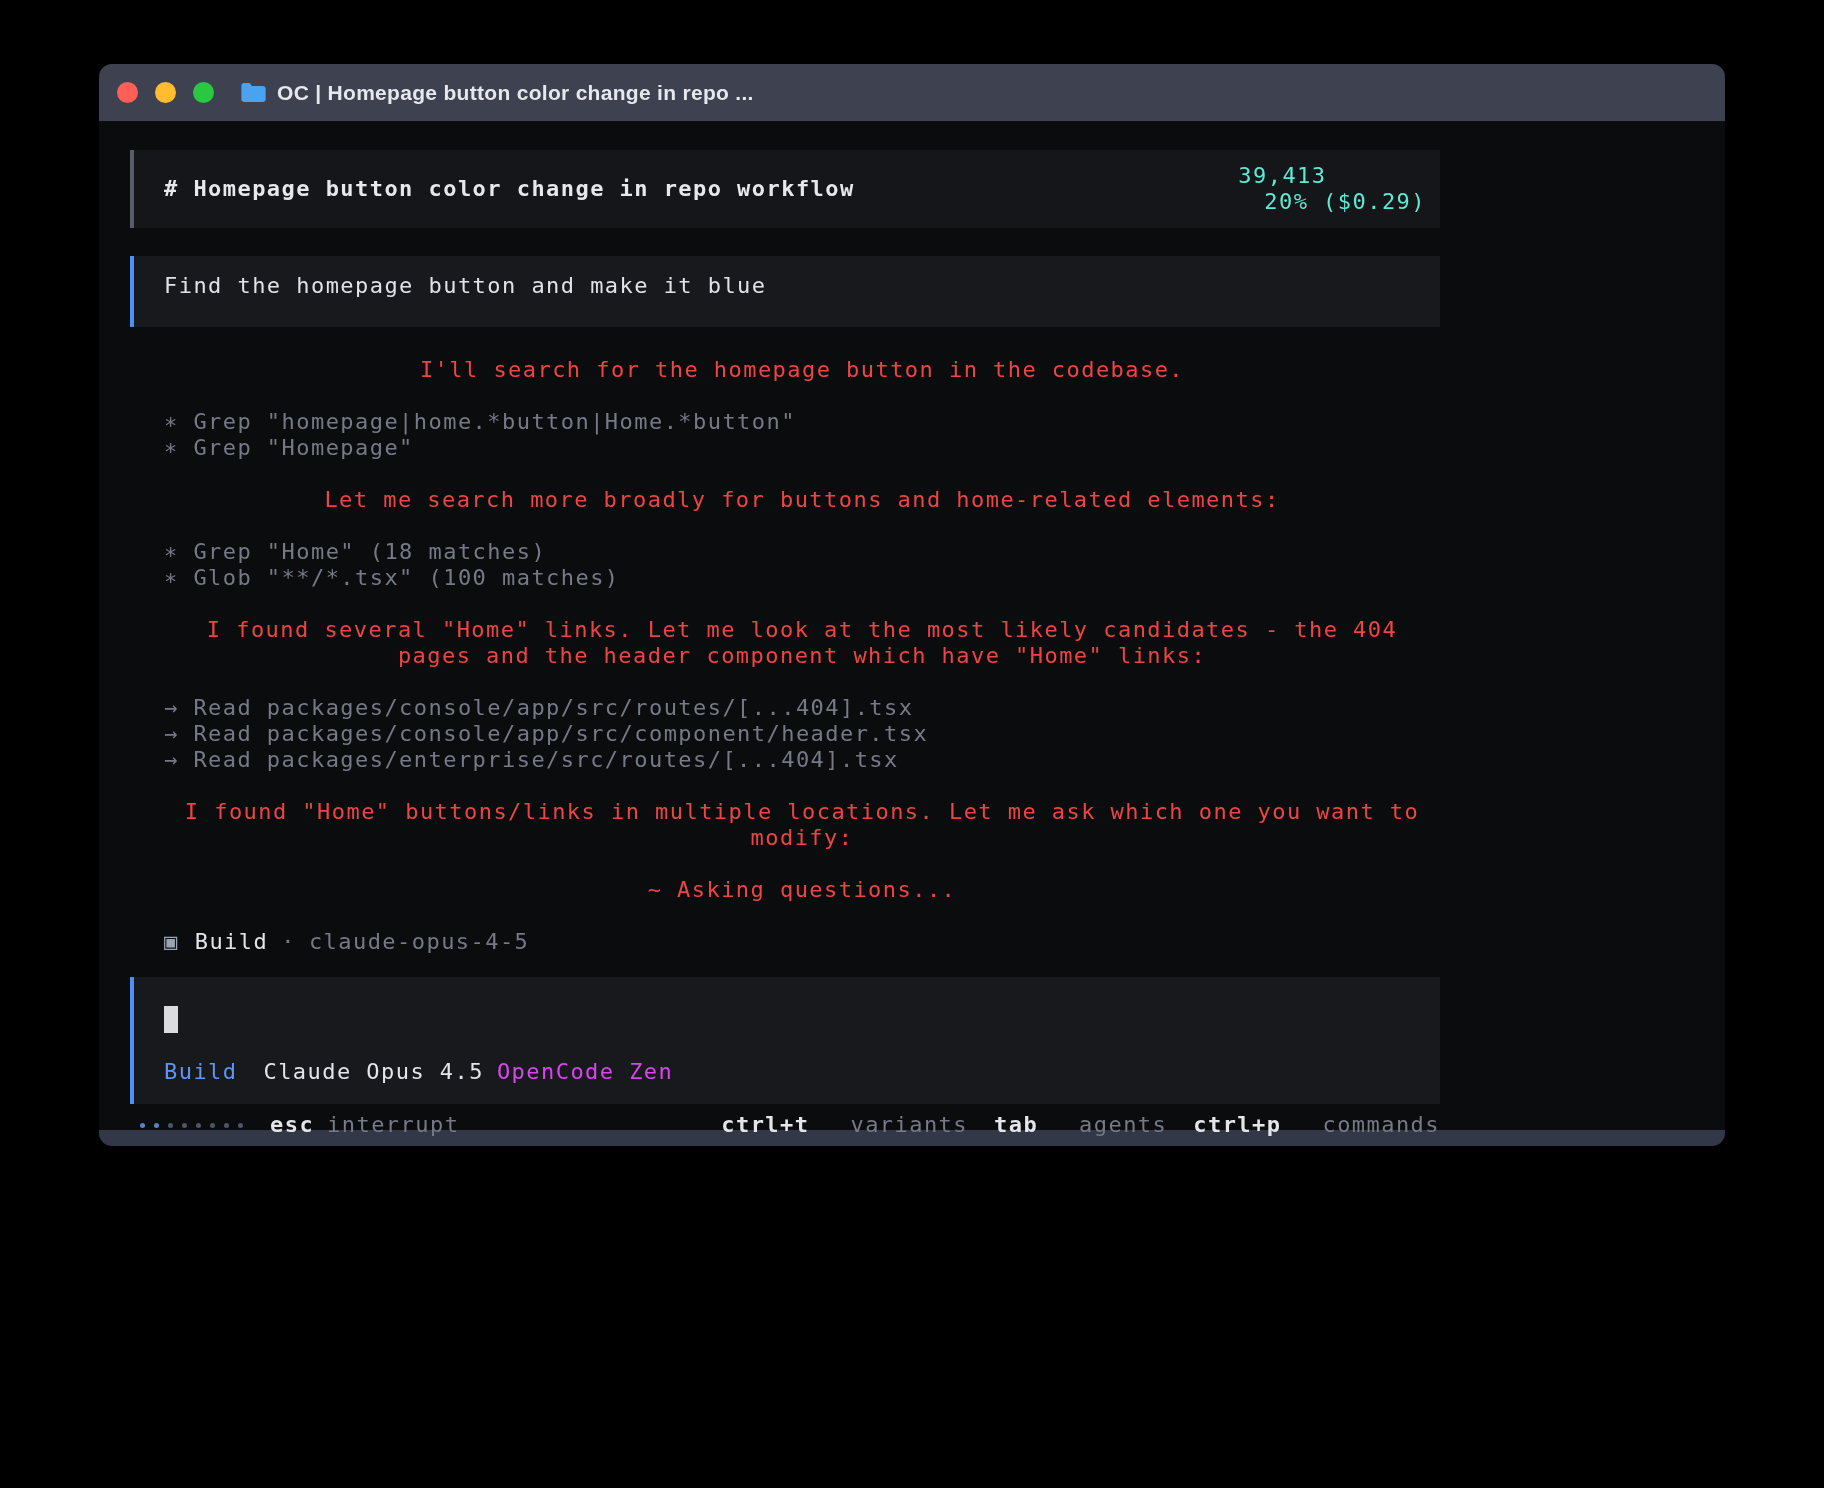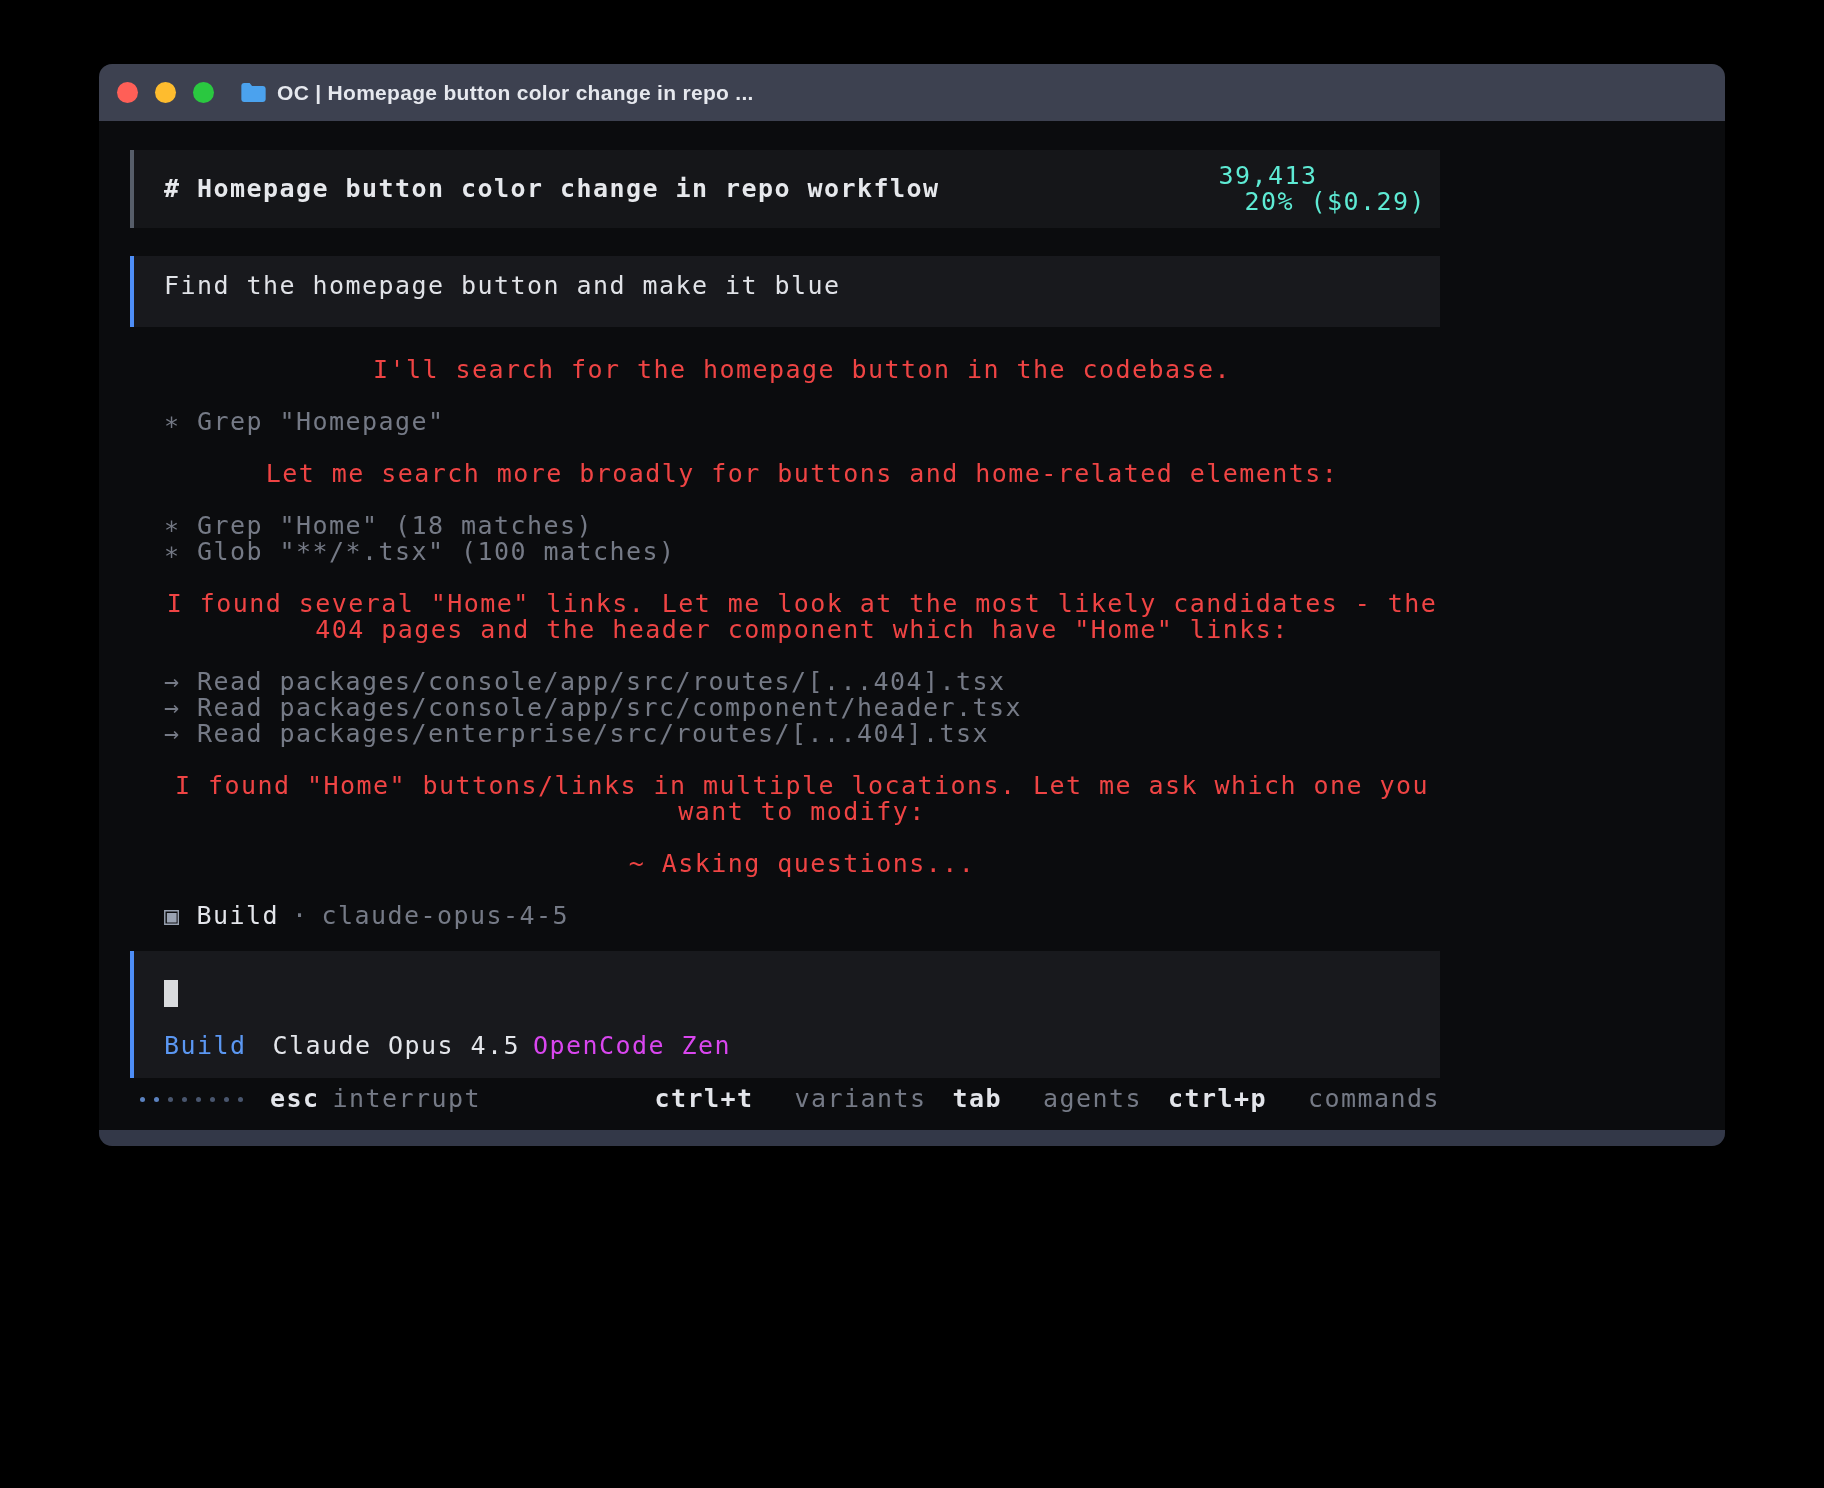--- a/index.html
+++ b/index.html
@@ -17,21 +17,21 @@
   .light{width:21px;height:21px;border-radius:50%;}
   .light-red{background:#ff5f57;}
   .light-yellow{background:#febc2e;}
   .light-green{background:#2ac840;}
   .folder-wrap{display:flex;align-items:center;margin-right:10px;}
   .window-title{font-family:"Liberation Sans",sans-serif;font-weight:700;font-size:21px;
                 color:#e6e8ee;letter-spacing:.3px;white-space:nowrap;}
   
   .term-body{flex:1 1 auto;background:#0b0c0e;position:relative;}
   .content{position:absolute;left:31px;top:0;width:1310px;
-           font-size:25px;letter-spacing:1.45px;line-height:26px;color:#e3e5ea;}
+           font-size:22px;letter-spacing:1.45px;line-height:26px;color:#e3e5ea;}
   .block{box-sizing:border-box;border-left:4px solid;}
   .header-block{margin-top:29px;height:78px;background:#151619;border-color:#575e6a;
                 display:flex;align-items:center;padding:0 14px 0 30px;}
   .header-title{font-weight:700;color:#e6e8ec;white-space:pre;}
   .header-right{margin-left:auto;color:#5eead4;white-space:pre;display:flex;flex-direction:column;}
   .header-percent{margin-left:26px;}
   .user-block{margin-top:28px;height:71px;background:#18191d;border-color:#4e8ef7;
               display:flex;align-items:center;padding:0 14px 12px 30px;color:#e0e2e7;}
   
   .transcript{margin-top:30px;margin-left:34px;width:1276px;}
@@ -97,20 +97,21 @@
           </span>
         </div>
 
         <div class="block user-block">
           <span>Find the homepage button and make it blue</span>
         </div>
 
         <div class="transcript">
           <div class="t-line t-text">I'll search for the homepage button in the codebase.</div>
           <div class="blank"></div>
+          <div class="t-line t-tool">∗ Grep "homepage|home.*button|Home.*button"</div>
           <div class="t-line t-tool">∗ Grep "Homepage"</div>
           <div class="blank"></div>
           <div class="t-line t-text">Let me search more broadly for buttons and home-related elements:</div>
           <div class="blank"></div>
           <div class="t-line t-tool">∗ Grep "Home" (18 matches)</div>
           <div class="t-line t-tool">∗ Glob "**/*.tsx" (100 matches)</div>
           <div class="blank"></div>
           <div class="t-line t-text">I found several "Home" links. Let me look at the most likely candidates - the 404 pages and the header component which have "Home" links:</div>
           <div class="blank"></div>
           <div class="t-line t-tool">→ Read packages/console/app/src/routes/[...404].tsx</div>

